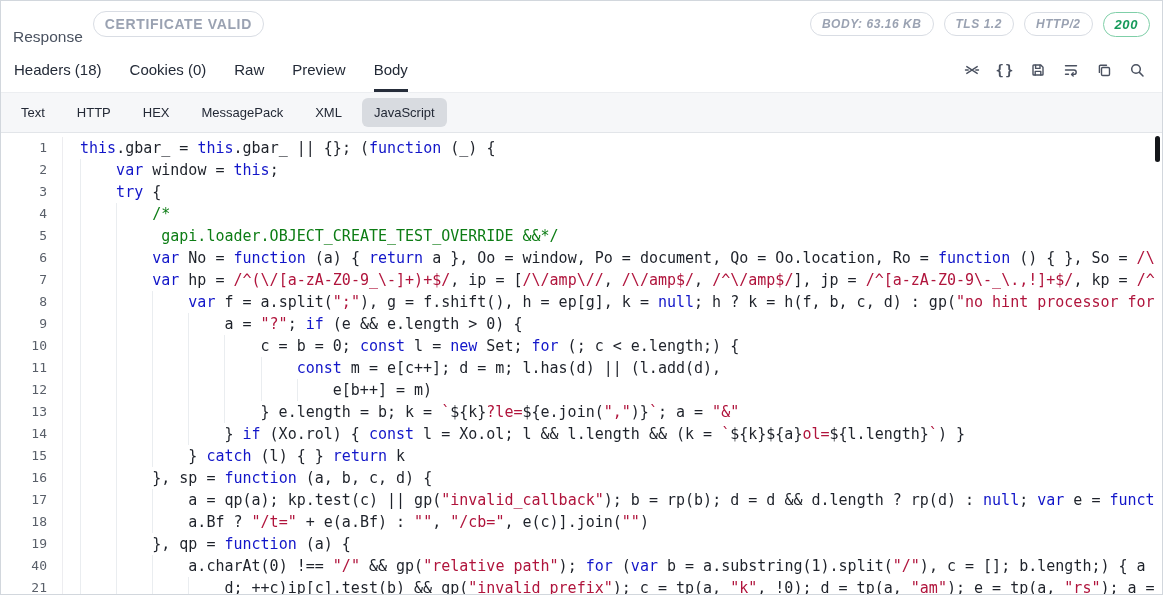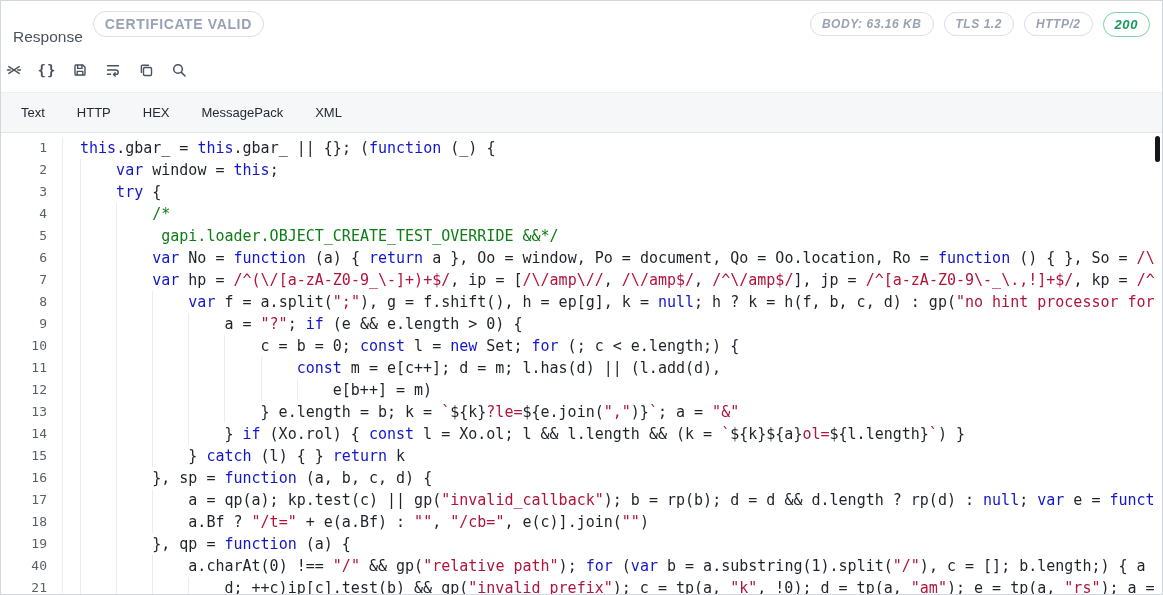--- a/index.html
+++ b/index.html
@@ -59,20 +59,27 @@
     </div>
     <div class="badges" id="status-badges">
         <span class="pill">BODY: 63.16 KB</span>
         <span class="pill">TLS 1.2</span>
         <span class="pill">HTTP/2</span>
         <span class="pill pill-green">200</span>
       </div>
   </div>
 
   <div class="row2">
+    <div class="tabs" id="tabs">
+        <div class="tab">Headers (18)</div>
+        <div class="tab">Cookies (0)</div>
+        <div class="tab">Raw</div>
+        <div class="tab">Preview</div>
+        <div class="tab active">Body</div>
+      </div>
     <div class="toolbar" id="toolbar">
         <div class="tbtn">
           <svg width="16" height="16" viewBox="0 0 16 16" fill="none" stroke="#4a5160" stroke-width="1.4" stroke-linecap="round">
             <path d="M2.8 4.6 L13.2 11.4 M13.2 4.6 L2.8 11.4 M1.5 8 H4.2 M11.8 8 H14.5"></path>
           </svg>
         </div>
         <div class="tbtn">
           <span class="braces-glyph">{}</span>
         </div>
         <div class="tbtn">
@@ -101,20 +108,21 @@
       </div>
   </div>
 
   <div class="row3">
     <div style="display:flex;align-items:center;" id="body-tabs">
         <div class="btab">Text</div>
         <div class="btab">HTTP</div>
         <div class="btab">HEX</div>
         <div class="btab">MessagePack</div>
         <div class="btab">XML</div>
+        <div class="btab active">JavaScript</div>
       </div>
   </div>
 
   <div class="editor">
     <div class="gutter" id="gutter">
         <div class="gnum">1</div>
         <div class="gnum">2</div>
         <div class="gnum">3</div>
         <div class="gnum">4</div>
         <div class="gnum">5</div>

